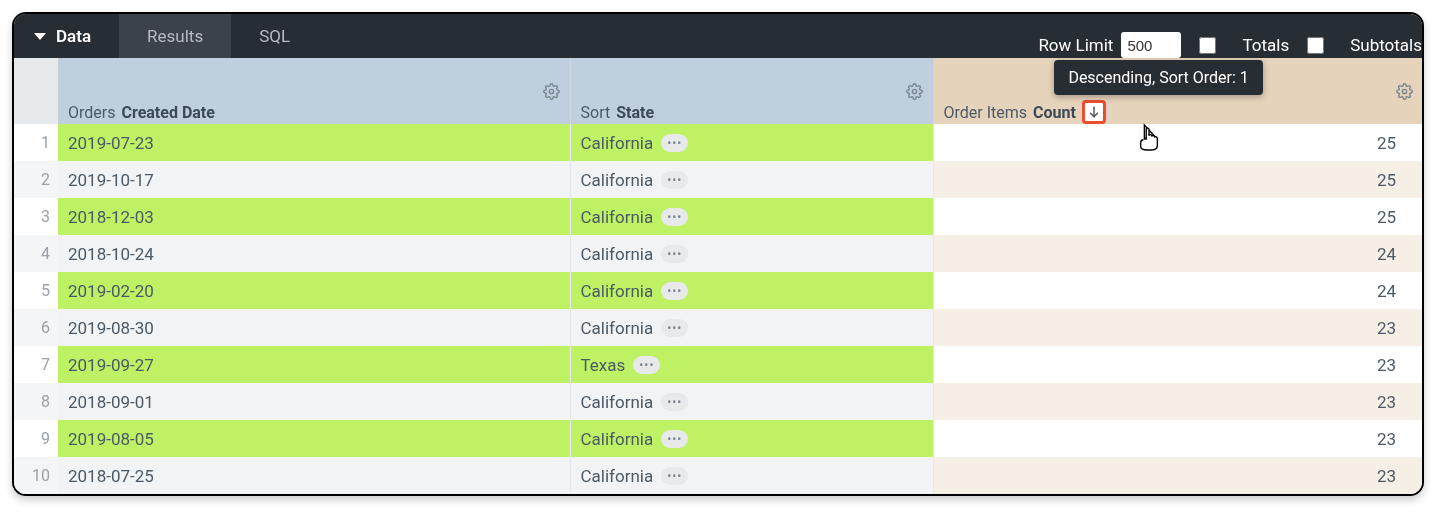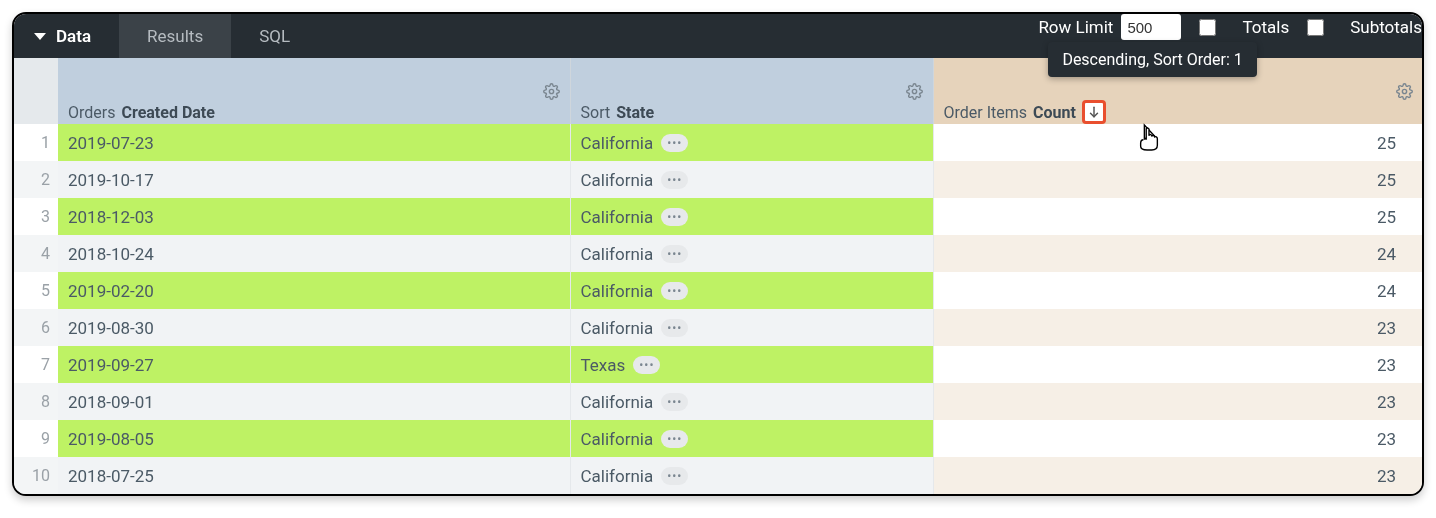--- a/index.html
+++ b/index.html
@@ -12,21 +12,21 @@
     width: 1412px;
     border: 2px solid #000;
     border-radius: 14px;
     overflow: hidden;
     box-shadow: 0 4px 8px rgba(0,0,0,0.2);
     background: #fff;
   }
   
   .header-bar {
     display: flex;
-    align-items: flex-start;
+    align-items: flex-end;
     background: #262d33;
     height: 44px;
     color: #fff;
     font-size: 17px;
   }
   .tab {
     padding: 0 28px;
     height: 100%;
     display: flex;
     align-items: center;
@@ -82,21 +82,21 @@
   .checkbox {
     width: 17px;
     height: 17px;
     background: #fff;
     border-radius: 3px;
     border: none;
   }
   .tooltip {
     position: absolute;
     top: 28px;
-    left: 10px;
+    left: 16px;
     background: #262d33;
     color: #fff;
     padding: 8px 14px;
     font-size: 16px;
     border-radius: 4px;
     white-space: nowrap;
     z-index: 10;
     box-shadow: 0 2px 6px rgba(0,0,0,0.3);
   }
   

